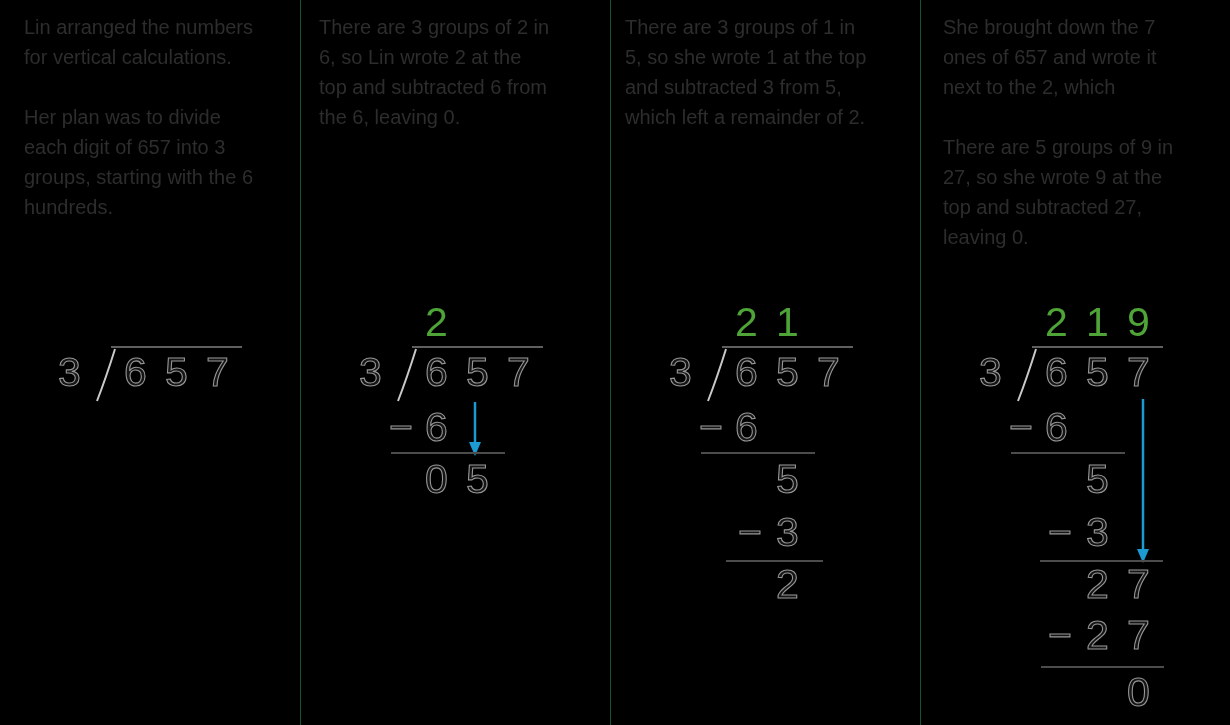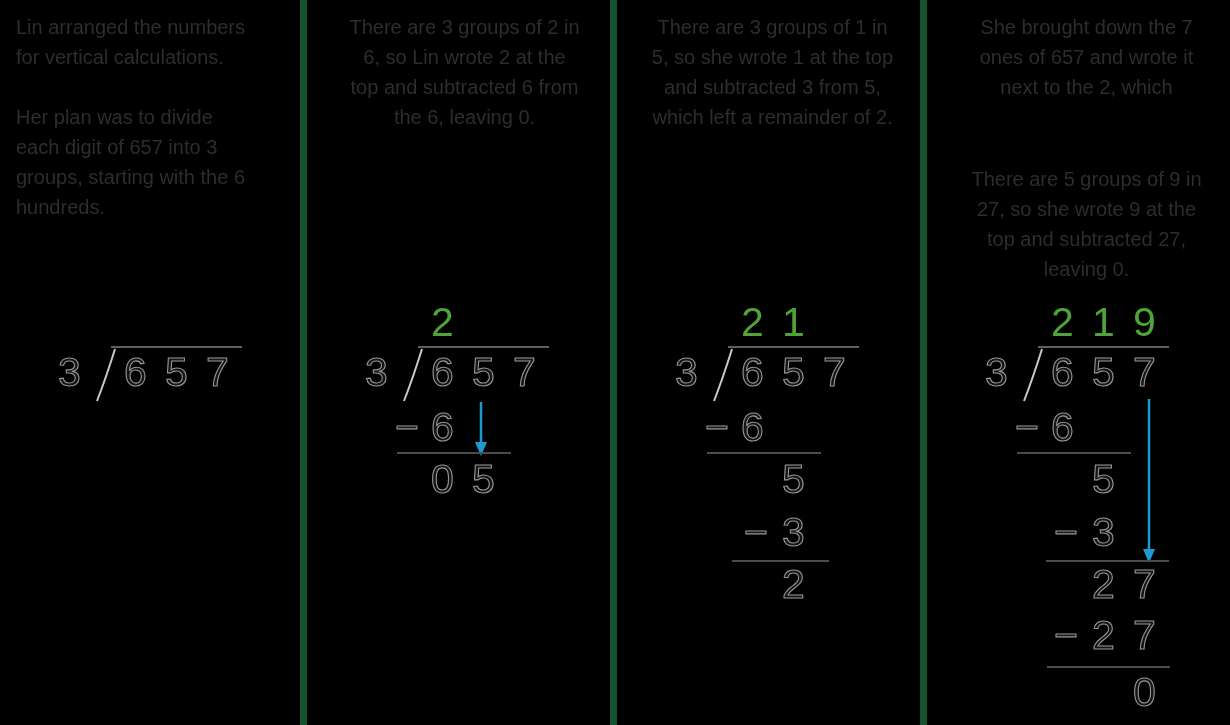--- a/index.html
+++ b/index.html
@@ -6,33 +6,33 @@
   #board{
     position:relative;
     width:1230px;height:725px;
     background:#000;
     font-family:"Liberation Sans", sans-serif;
     overflow:hidden;
     display:flex;
   }
   .panel{position:relative;height:725px;box-sizing:border-box;}
   .panel.p1{width:300px;}
-  .panel.p2,.panel.p3,.panel.p4{width:310px;border-left:7px solid #14532d;text-align:center;}
+  .panel.p2,.panel.p3,.panel.p4{width:310px;border-left:1px solid #14532d;}
   .text{position:absolute;top:0;left:0;right:0;padding-top:12px;}
-  .p1 .text{padding-left:16px;padding-right:8px;}
+  .p1 .text{padding-left:24px;padding-right:8px;}
   .p2 .text{padding-left:18px;padding-right:6px;}
   .p3 .text{padding-left:14px;padding-right:6px;}
   .p4 .text{padding-left:22px;padding-right:6px;}
   .text p{
     margin:0 0 30px 0;
     font-size:20px;line-height:30px;
     color:#2d2d2d;
     white-space:pre-line;
   }
-  .p4 .text p.gap-big{margin-bottom:62px;}
+  .p4 .text p.gap-big{margin-bottom:30px;}
   .dv{position:absolute;inset:0;}
   .dg{
     position:absolute;
     font-size:41px;line-height:1;
     color:#151515;
     -webkit-text-stroke:1.1px #969696;
   }
   .dg.green{color:var(--quotient-green,#4fa437);-webkit-text-stroke:0px transparent;}
   .dvr{left:58px;}
   .c0{left:124px;} .c1{left:165px;} .c2{left:206px;}

